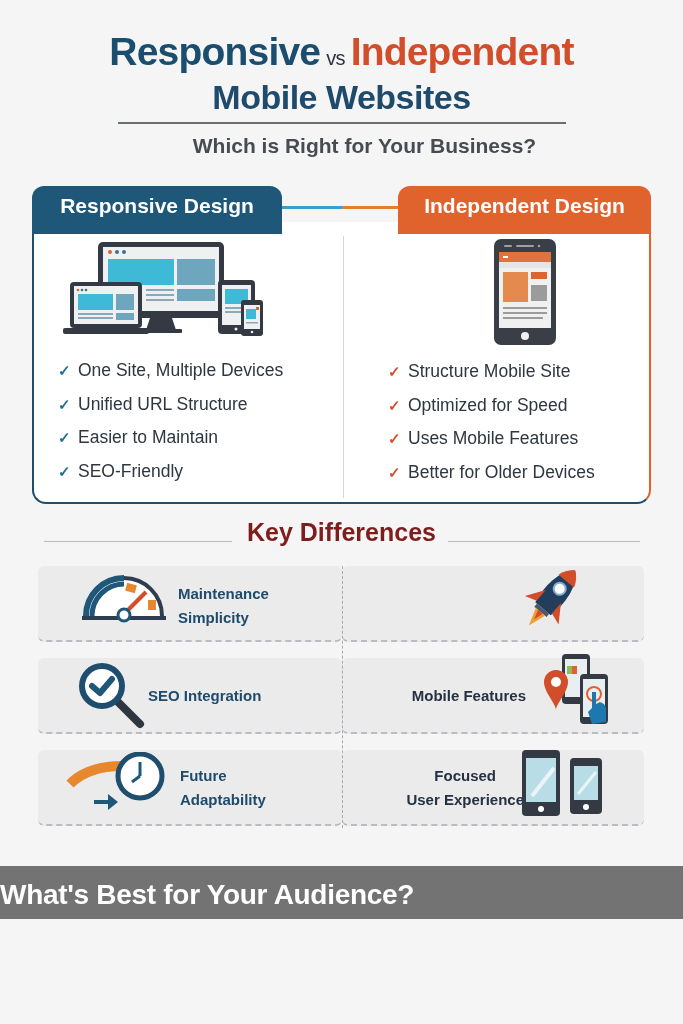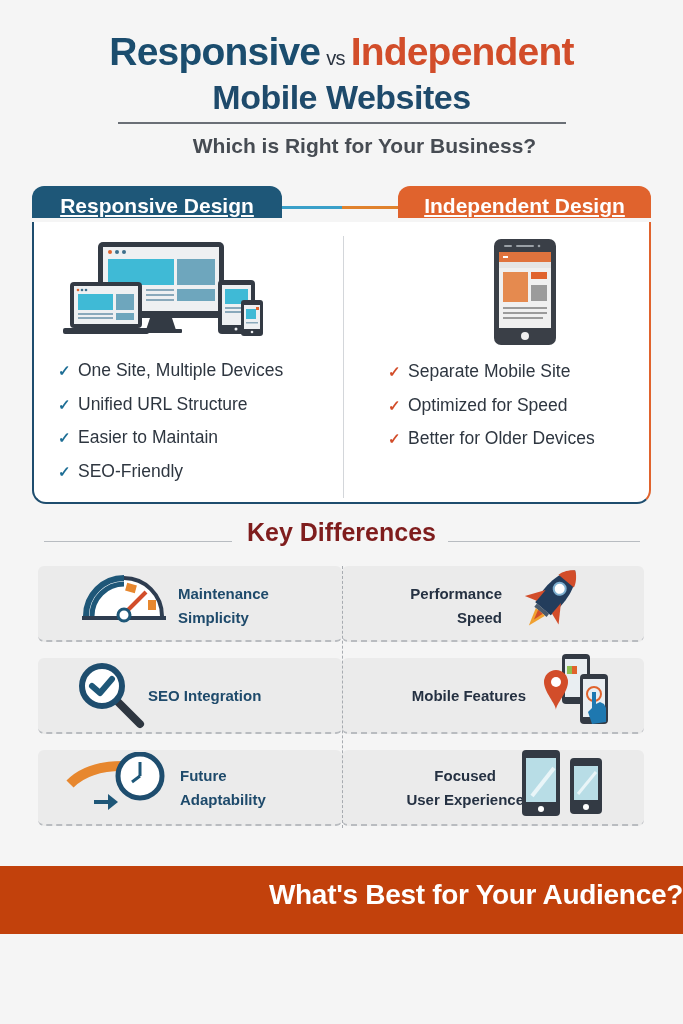--- a/index.html
+++ b/index.html
@@ -13,22 +13,22 @@
   .t1 .ind { color: #d24d2a; }
   .t2 { top: 77px; font-size: 34px; color: #1e4a6b; line-height: 40px; letter-spacing: -0.5px; }
   .title-rule { position: absolute; left: 118px; width: 448px; top: 122px; height: 2px; background: #6a6f76; }
   .subtitle { position: absolute; top: 134px; width: 683px; text-align: center; font-size: 21px; font-weight: 700; color: #474c53; padding-left: 46px; }
 
   
   .card { position: absolute; left: 32px; top: 222px; width: 619px; height: 282px;
           background: #fff; border: 2px solid #1e4d6e; border-right-color: #e0632d;
           border-top: none; border-radius: 0 0 14px 14px; }
   .card-divider { position: absolute; left: 309px; top: 14px; width: 1px; height: 262px; background: #d3d6da; }
-  .tab { position: absolute; top: 186px; height: 32px; color: #fff; font-size: 21px; font-weight: 700;
-         line-height: 40px; text-align: center; border-radius: 12px 12px 0 0; text-decoration: underline; }
+  .tab { position: absolute; top: 186px; height: 48px; color: #fff; font-size: 21px; font-weight: 700;
+         line-height: 40px; text-align: center; border-radius: 12px 12px 0 0; }
   .tab-resp { left: 32px; width: 250px; background: #1e5778; }
   .tab-ind { left: 398px; width: 253px; background: #e0632d; }
   .connector-l { position: absolute; left: 282px; top: 206px; width: 60px; height: 3px; background: #3aa0c9; }
   .connector-r { position: absolute; left: 342px; top: 206px; width: 56px; height: 3px; background: #e0822d; }
 
   .icon-wrap { position: absolute; }
   .features { position: absolute; list-style: none; }
   .features li { font-size: 17.5px; line-height: 33.5px; color: #2e3640; white-space: nowrap; }
   .features .chk { display: inline-block; width: 20px; font-weight: 700; font-size: 15px; }
   .features.l { left: 58px; top: 354px; }
@@ -44,22 +44,22 @@
 
   .row { position: absolute; left: 38px; width: 606px; height: 76px; }
   .cell { position: absolute; top: 0; height: 76px; background: #ebebeb; border-radius: 6px;
           border-bottom: 2px dashed #b9bcc0; }
   .cell.l { left: 0; width: 304px; }
   .cell.r { left: 304px; width: 302px; }
   .vdash { position: absolute; left: 342px; top: 566px; height: 262px; border-left: 1px dashed #a7abb0; }
   .cell-text { position: absolute; font-size: 15px; font-weight: 700; color: #253142; line-height: 24px; }
   .cell.l .cell-text { color: #1e4a6b; }
 
-  .banner { position: absolute; left: 0; top: 866px; width: 683px; height: 68px; background: #c2410c; color: #fff;
-            font-size: 28px; font-weight: 700; text-align: right; line-height: 58px; letter-spacing: -0.3px; }
+  .banner { position: absolute; left: 0; top: 866px; width: 683px; height: 53px; background: #737373; color: #fff;
+            font-size: 28px; font-weight: 700; text-align: left; line-height: 58px; letter-spacing: -0.3px; }
 </style>
 </head>
 <body>
 
 <div class="title t1">
   <span class="resp">Responsive</span><span class="vs">vs</span><span class="ind">Independent</span>
 </div>
 <div class="title t2">Mobile Websites</div>
 <div class="title-rule"></div>
 <div class="subtitle">Which is Right for Your Business?</div>
@@ -138,22 +138,23 @@
 </div>
 
 <ul class="features l">
   <li><span class="chk">✓</span><span>One Site, Multiple Devices</span></li>
   <li><span class="chk">✓</span><span>Unified URL Structure</span></li>
   <li><span class="chk">✓</span><span>Easier to Maintain</span></li>
   <li><span class="chk">✓</span><span>SEO-Friendly</span></li>
 </ul>
 
 <ul class="features r">
-  <li><span class="chk">✓</span><span>Separate Mobile Site</span></li>
+  <li><span class="chk">✓</span><span>Structure Mobile Site</span></li>
   <li><span class="chk">✓</span><span>Optimized for Speed</span></li>
+  <li><span class="chk">✓</span><span>Uses Mobile Features</span></li>
   <li><span class="chk">✓</span><span>Better for Older Devices</span></li>
 </ul>
 
 <div class="kd-rule l"></div>
 <div class="kd-title">Key Differences</div>
 <div class="kd-rule r"></div>
 
 <div class="row" style="top:566px;">
   <div class="cell l">
     <div class="icon-wrap" style="left:42px;top:4px;">
@@ -168,24 +169,20 @@
         <rect x="2" y="46" width="84" height="4" fill="#2e3d50"></rect>
         <circle cx="44" cy="45" r="6" fill="#fff" stroke="#1e5778" stroke-width="3"></circle>
       </svg>
     </div>
     <div class="cell-text" style="left:140px;top:16px;">
       <div>Maintenance</div>
       <div>Simplicity</div>
     </div>
   </div>
   <div class="cell r">
-    <div class="cell-text" style="right:142px;top:16px;text-align:right;">
-      <div>Performance</div>
-      <div>Speed</div>
-    </div>
     <div class="icon-wrap" style="left:178px;top:-6px;">
       <svg width="64" height="76" viewBox="0 0 64 76">
         <g transform="rotate(40 32 38)">
           <path d="M32 2 C44 12 46 34 42 52 L22 52 C18 34 20 12 32 2 Z" fill="#233d5c"></path>
           <path d="M32 2 C38 6 41 12 42 16 L22 16 C23 12 26 6 32 2 Z" fill="#d24d2a"></path>
           <circle cx="32" cy="26" r="6" fill="#fff" stroke="#7fb0d0" stroke-width="2"></circle>
           <path d="M22 36 L10 54 L22 50 Z" fill="#d24d2a"></path>
           <path d="M42 36 L54 54 L42 50 Z" fill="#d24d2a"></path>
           <rect x="24" y="52" width="16" height="4" fill="#4a5a6c"></rect>
           <path d="M26 56 L32 74 L38 56 Z" fill="#f0a030"></path>

